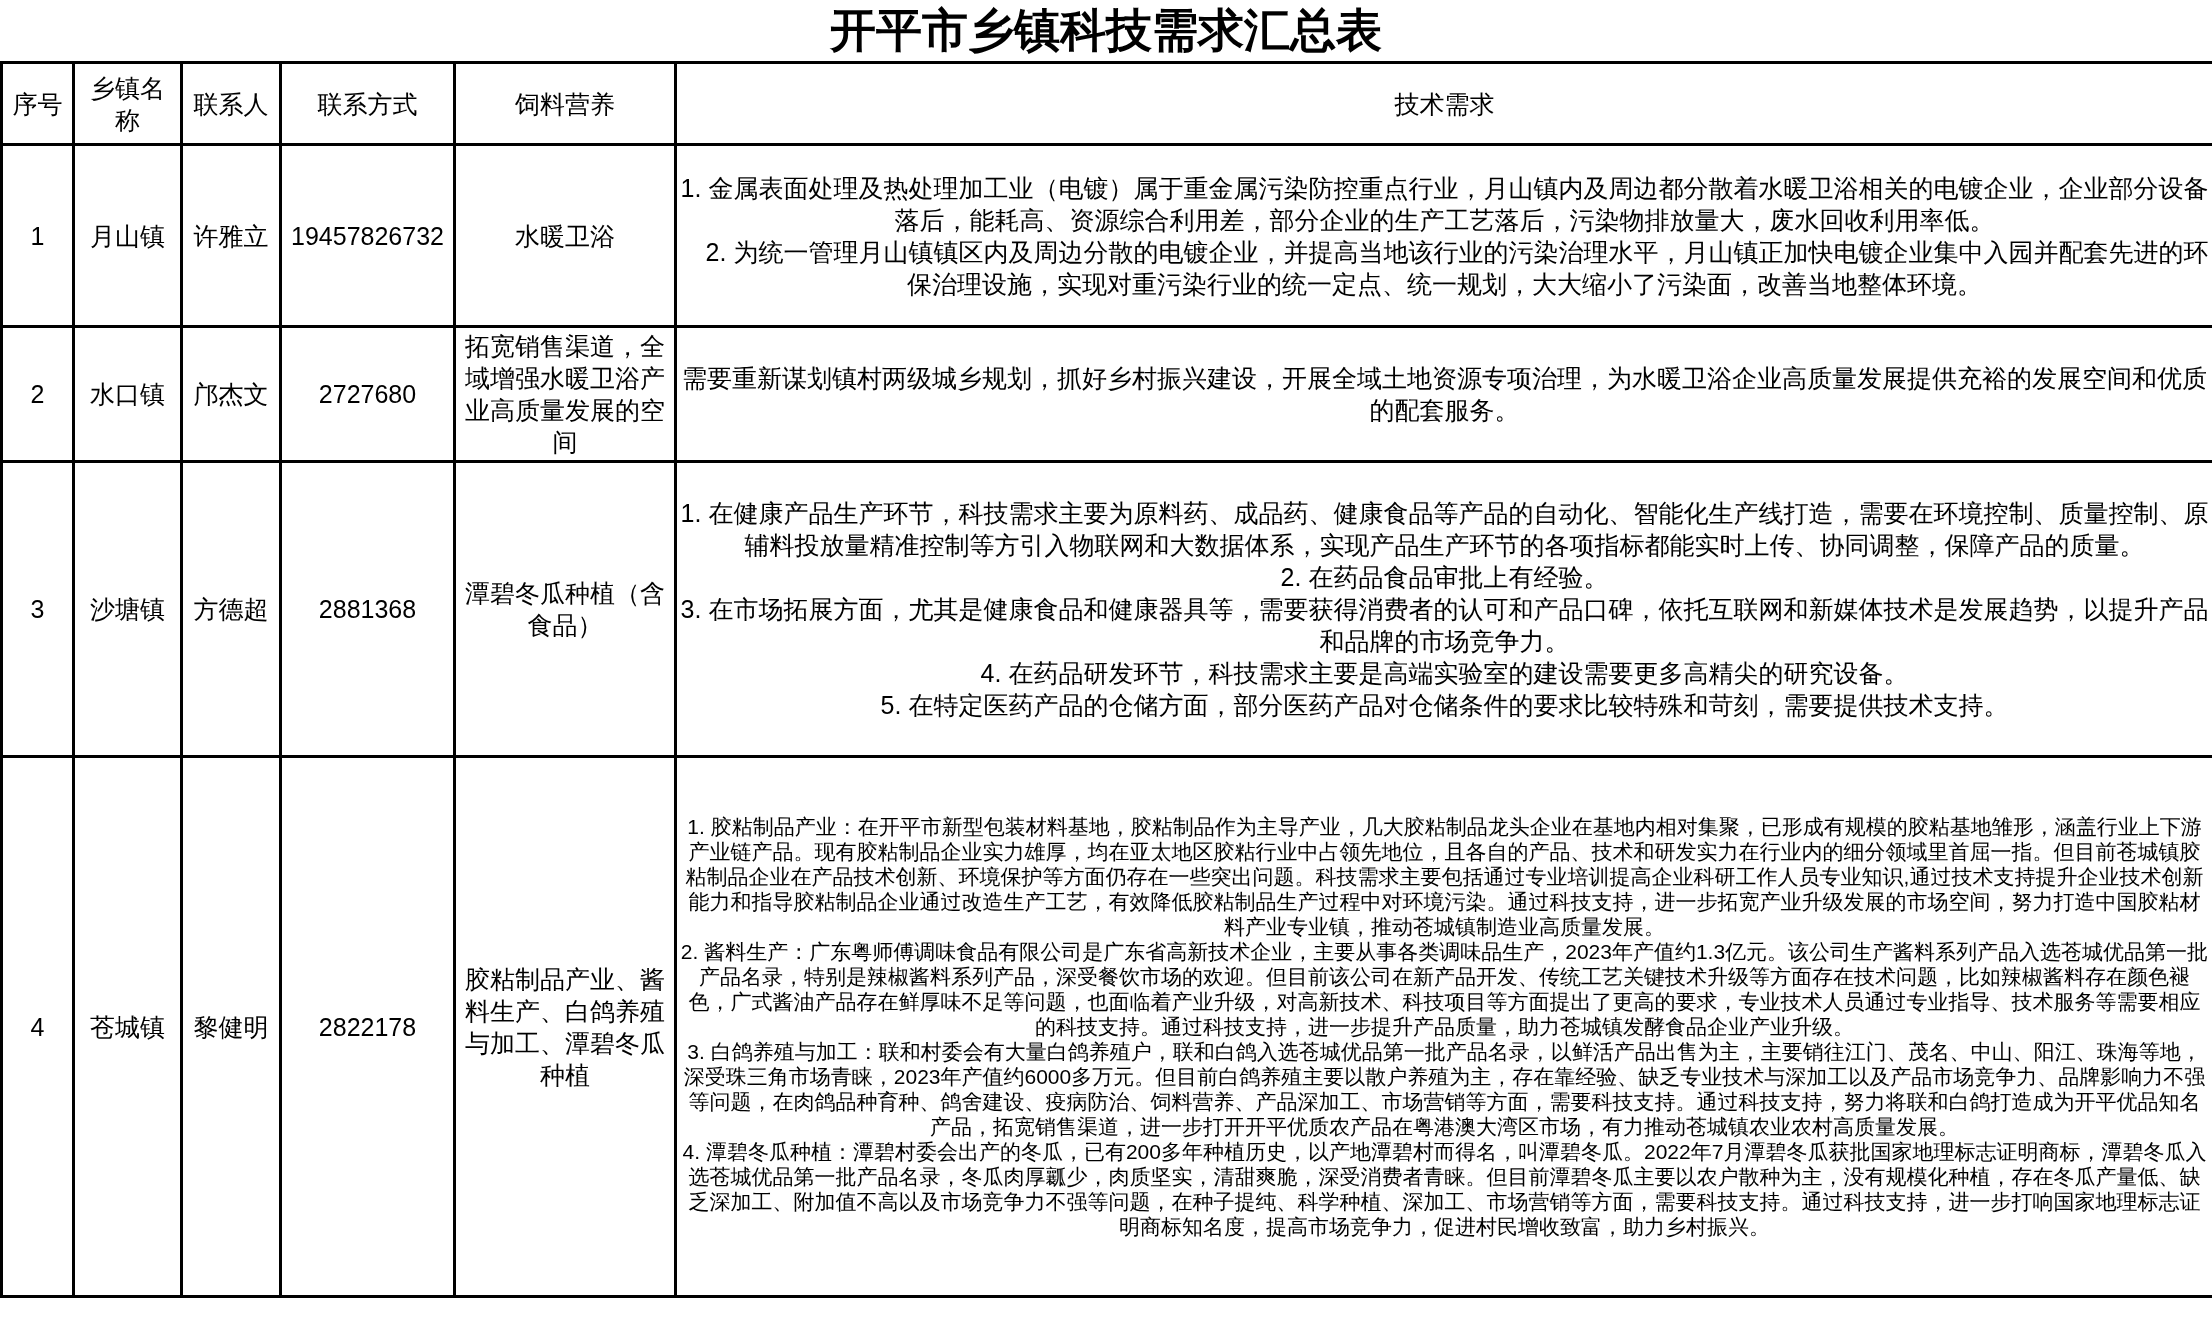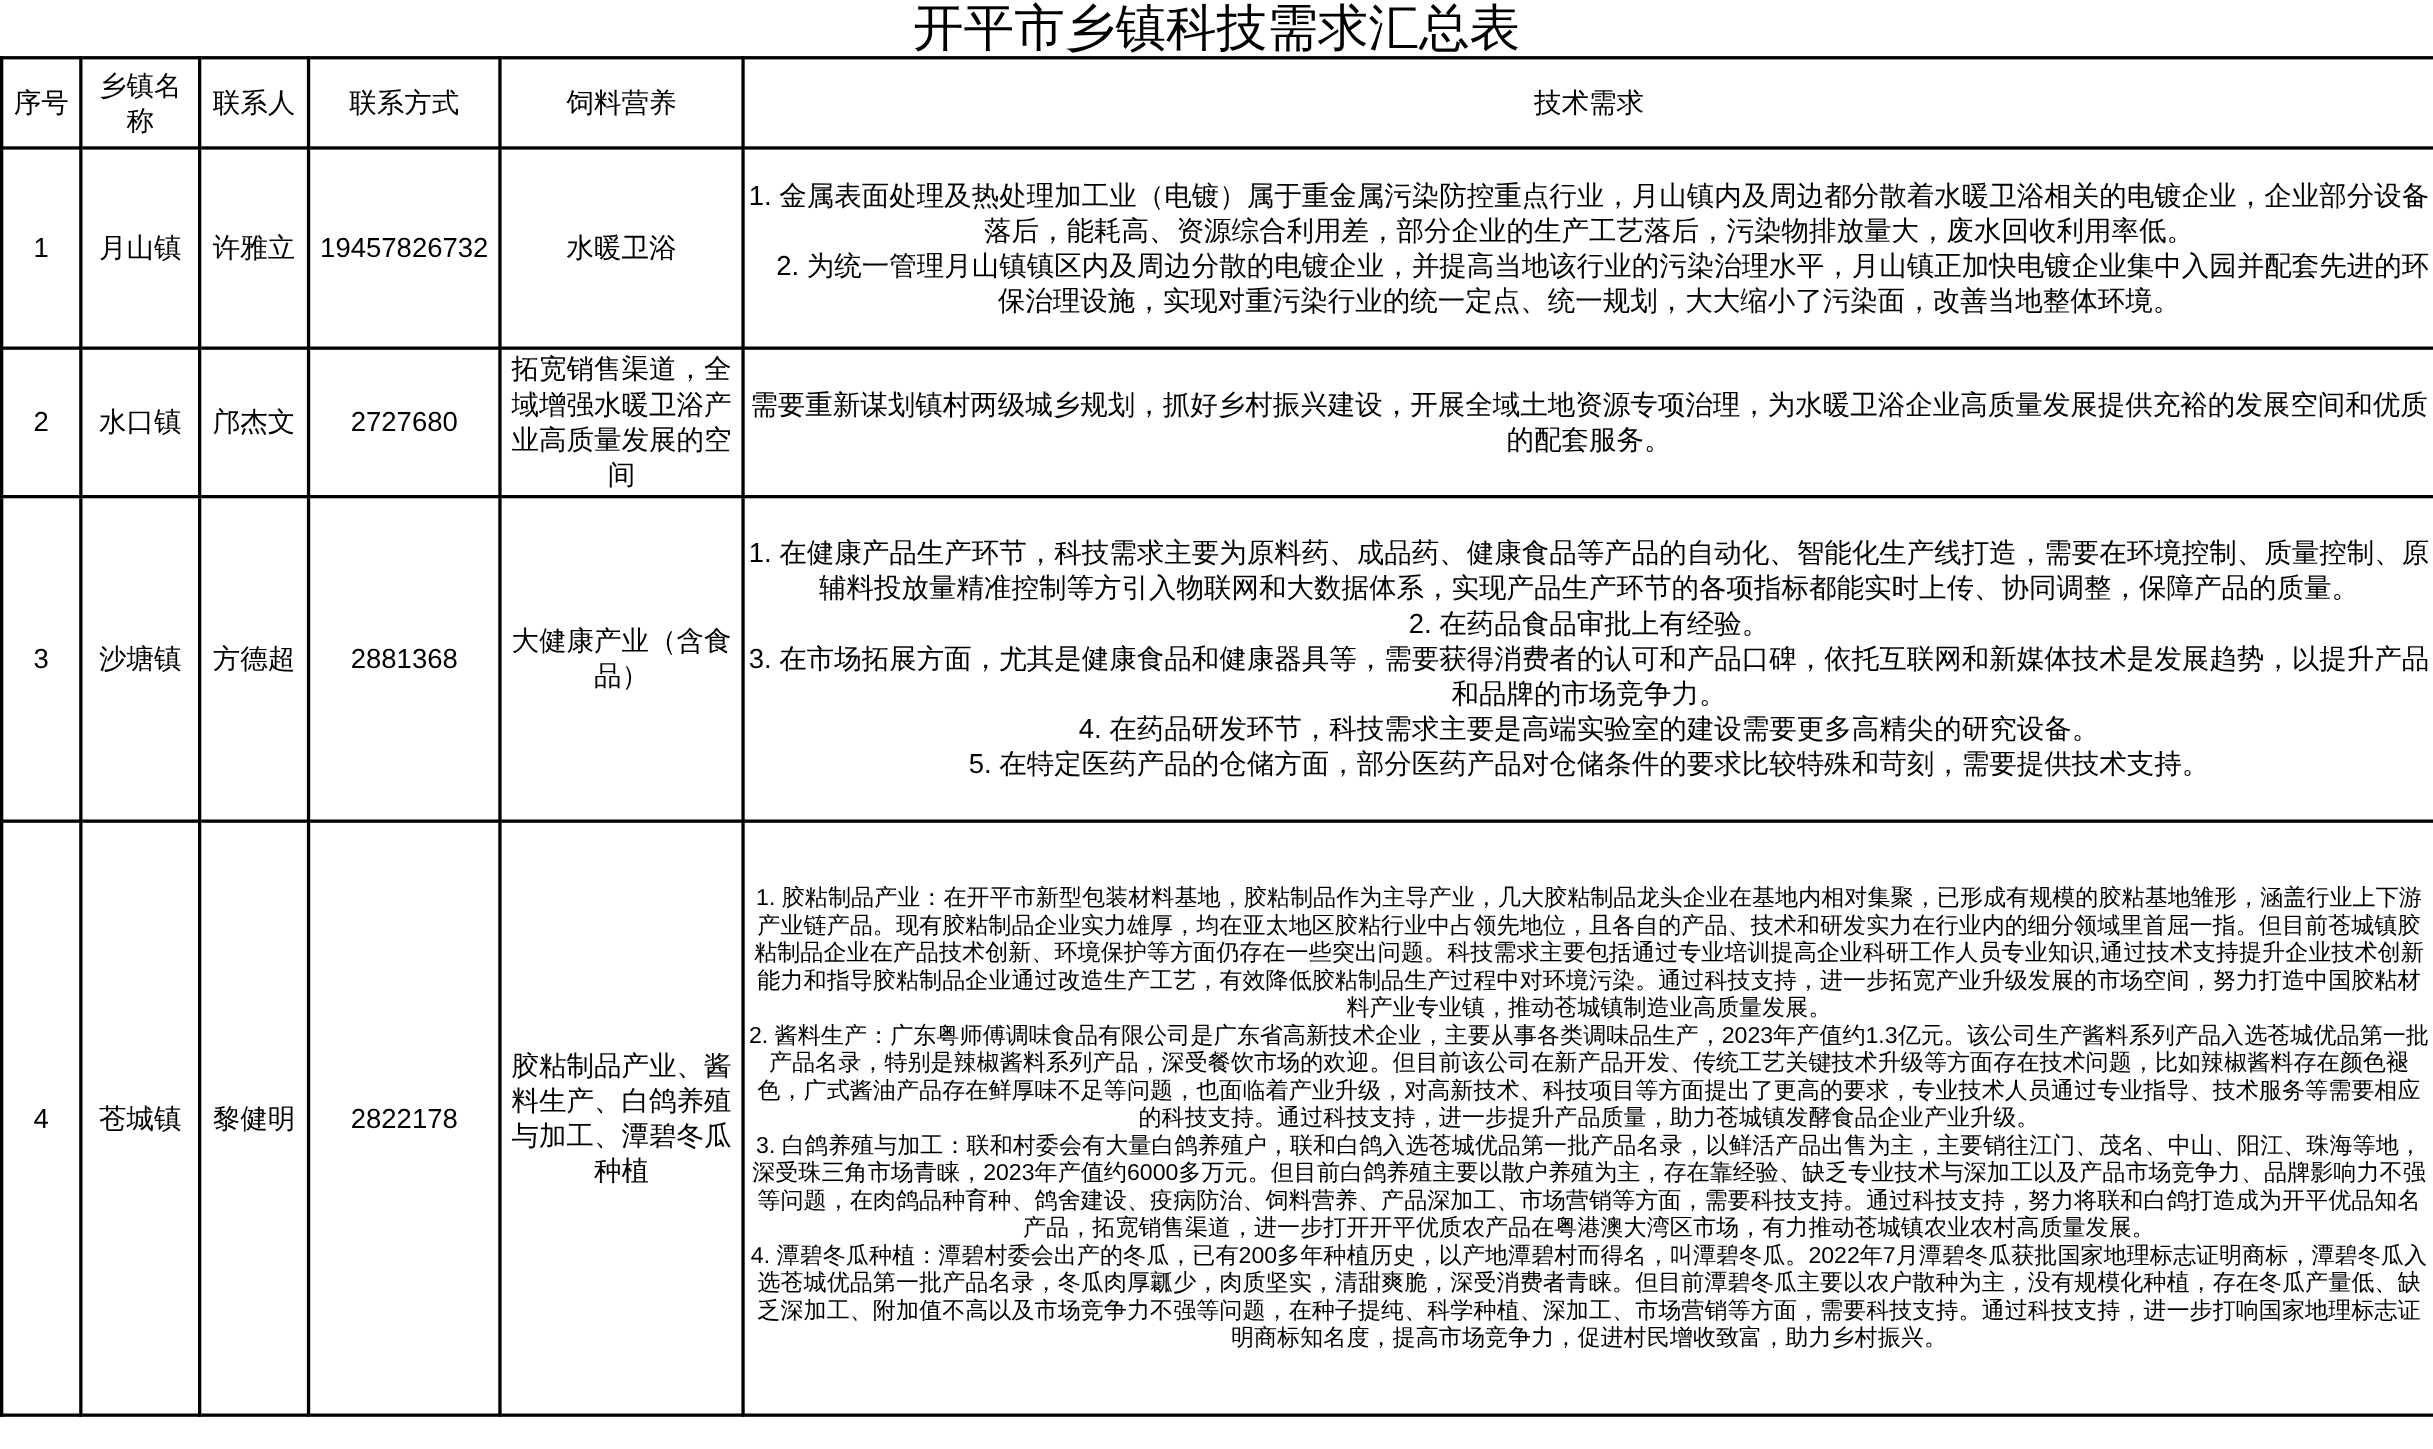--- a/index.html
+++ b/index.html
@@ -9,26 +9,26 @@
     color: #000000;
     font-family: "Liberation Sans", sans-serif;
   }
   .page {
     width: 2212px;
     height: 1317px;
     background: #ffffff;
     overflow: hidden;
   }
   .title {
-    height: 51px;
+    height: 61px;
     display: flex;
     align-items: center;
     justify-content: center;
     font-size: 46px;
-    font-weight: normal;
+    font-weight: bold;
     white-space: nowrap;
   }
   table.summary {
     border-collapse: collapse;
     table-layout: fixed;
     width: 2212px;
   }
   table.summary th,
   table.summary td {
     border: 3px solid #000000;
@@ -102,21 +102,21 @@
         <td>邝杰文</td>
         <td>2727680</td>
         <td class="industry">拓宽销售渠道，全域增强水暖卫浴产业高质量发展的空间</td>
         <td class="tech">需要重新谋划镇村两级城乡规划，抓好乡村振兴建设，开展全域土地资源专项治理，为水暖卫浴企业高质量发展提供充裕的发展空间和优质的配套服务。</td>
       </tr>
       <tr class="row-3">
         <td>3</td>
         <td>沙塘镇</td>
         <td>方德超</td>
         <td>2881368</td>
-        <td class="industry">大健康产业（含食品）</td>
+        <td class="industry">潭碧冬瓜种植（含食品）</td>
         <td class="tech">1. 在健康产品生产环节，科技需求主要为原料药、成品药、健康食品等产品的自动化、智能化生产线打造，需要在环境控制、质量控制、原辅料投放量精准控制等方引入物联网和大数据体系，实现产品生产环节的各项指标都能实时上传、协同调整，保障产品的质量。
 2. 在药品食品审批上有经验。
 3. 在市场拓展方面，尤其是健康食品和健康器具等，需要获得消费者的认可和产品口碑，依托互联网和新媒体技术是发展趋势，以提升产品和品牌的市场竞争力。
 4. 在药品研发环节，科技需求主要是高端实验室的建设需要更多高精尖的研究设备。
 5. 在特定医药产品的仓储方面，部分医药产品对仓储条件的要求比较特殊和苛刻，需要提供技术支持。</td>
       </tr>
       <tr class="row-4">
         <td>4</td>
         <td>苍城镇</td>
         <td>黎健明</td>

